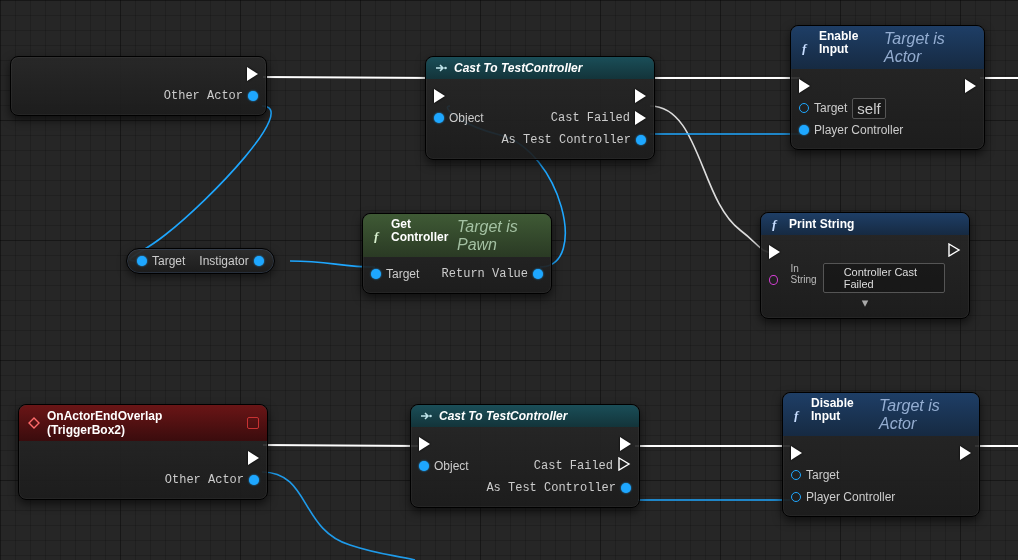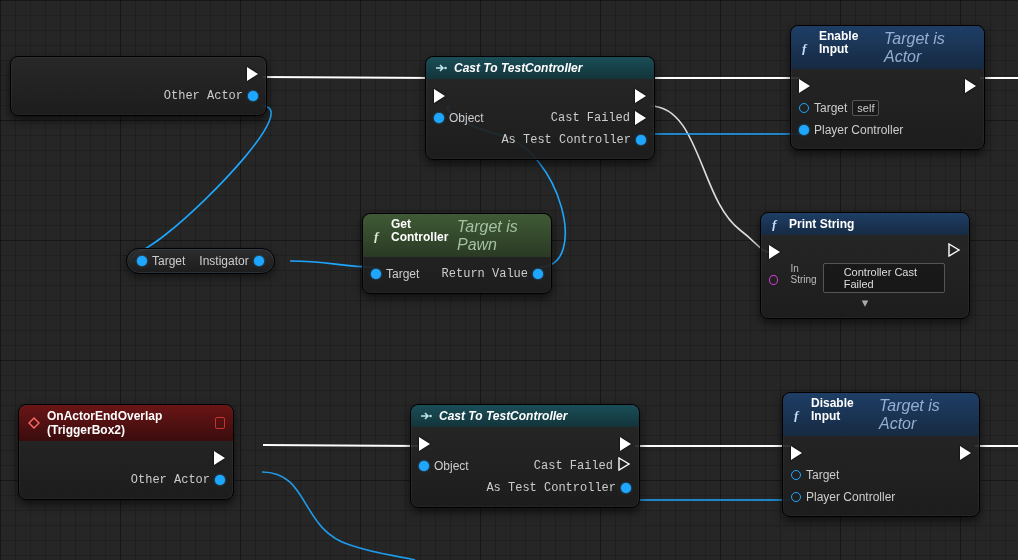--- a/index.html
+++ b/index.html
@@ -62,21 +62,21 @@
     width:0;height:0;border-top:7px solid transparent;border-bottom:7px solid transparent;border-left:11px solid #fff; filter: drop-shadow(0 0 1px #000);
   }
   .pin-circle {
     width:10px;height:10px;border-radius:50%;
   }
   .pc-blue { background:#1ea7ff; box-shadow:0 0 2px #1ea7ff;}
   .pc-blue-hollow { background:transparent; border:1.5px solid #1ea7ff;}
   .pc-mag-hollow { background:transparent; border:1.5px solid #d63fd6;}
   .label { white-space:nowrap; }
   .selfbox {
-    border:1px solid #555; padding:1px 4px; border-radius:2px; font-size:11px; background:rgba(0,0,0,0.2);
+    border:1px solid #555; padding:1px 4px; border-radius:2px; font-size:15px; background:rgba(0,0,0,0.2);
   }
   .delegate-box{
     width:12px;height:12px;border:1.5px solid #c83232;border-radius:2px;
   }
   .pill {
     position:absolute;
     background: linear-gradient(180deg, rgba(45,45,45,0.95), rgba(28,28,28,0.95));
     border:1px solid #000;
     border-radius:14px;
     padding:5px 10px;
@@ -278,21 +278,21 @@
           <span class="instring-label">In String</span>
           <span class="instring-input">Controller Cast Failed</span>
         </div>
       </div>
       <div class="right"></div>
     </div>
     <div class="expand">▾</div>
   </div>
 </div>
 
-<div class="node" style="left:18px; top:404px; width:216px;">
+<div class="node" style="left:18px; top:404px; width:250px;">
   <div class="header hdr-red">
     <span class="hicon">
       <svg width="14" height="14" viewBox="0 0 14 14">
           <path d="M2 7 L7 2 L12 7 L7 12 Z" fill="none" stroke="#ff6a6a" stroke-width="1.4"></path>
         </svg>
     </span>
     <span>OnActorEndOverlap (TriggerBox2)</span>
     <span class="delegate-box" style="margin-left:auto;"></span>
   </div>
   <div class="body">

